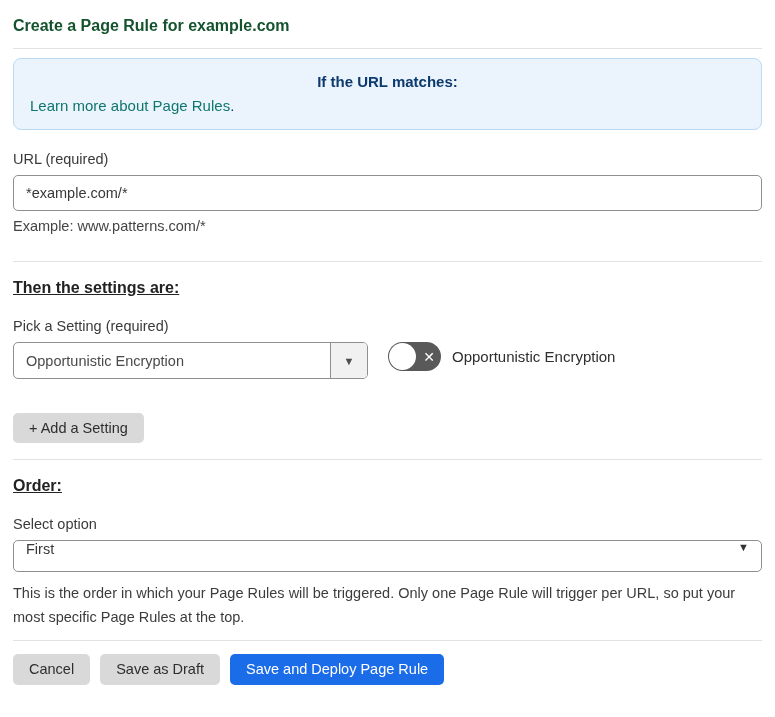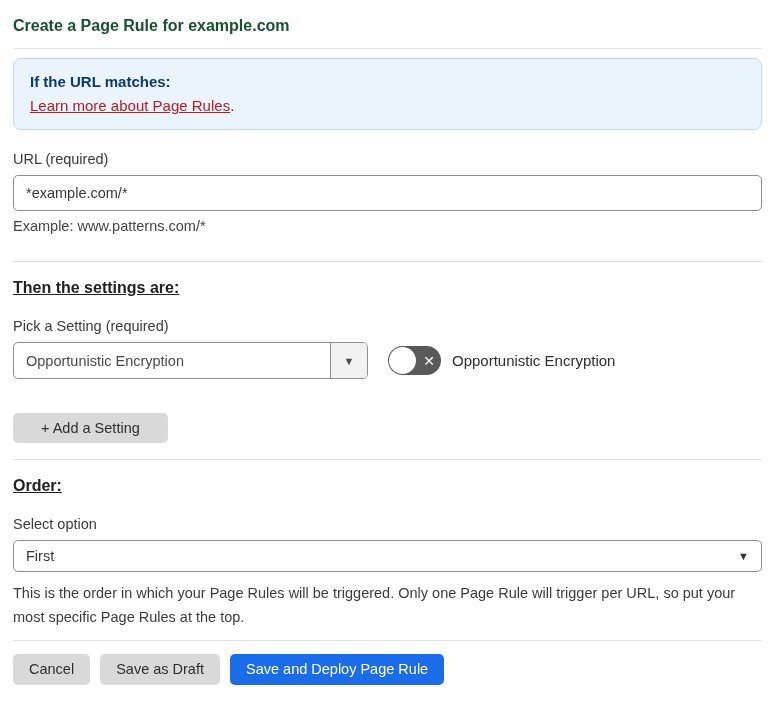--- a/index.html
+++ b/index.html
@@ -30,24 +30,23 @@
   .info-box {
     margin-top: 9px;
     background: #ebf4fd;
     border: 1px solid #b9d9f4;
     border-radius: 8px;
     padding: 11px 16px;
     color: #0d3a6e;
     font-size: 15px;
     line-height: 24px;
   }
-  .info-box .info-heading { font-weight: 700; }
+  .info-box .info-heading { font-weight: 700; text-align: center; }
   .info-link {
-    color: #b91c1c;
-    text-decoration: underline;
+    color: #0f766e;
     cursor: pointer;
   }
 
   
   .field-label {
     margin-top: 21px;
     font-size: 14.5px;
     color: #3a3a3a;
   }
   .text-input {
@@ -74,21 +73,21 @@
     margin-top: 17px;
     font-size: 16px;
     font-weight: 700;
     color: #222222;
     text-decoration: underline;
   }
 
   .picker-row {
     margin-top: 8px;
     display: flex;
-    align-items: center;
+    align-items: flex-start;
   }
   .dropdown {
     width: 355px;
     height: 37px;
     border: 1px solid #8f8f8f;
     border-radius: 5px;
     background: #ffffff;
     display: flex;
     align-items: stretch;
     overflow: hidden;
@@ -160,35 +159,35 @@
     font-family: "Liberation Sans", "DejaVu Sans", sans-serif;
     cursor: pointer;
     line-height: 1;
   }
   .btn-gray {
     background: #d9d9d9;
     color: #2e2e2e;
   }
   .add-setting-btn {
     margin-top: 34px;
-    padding: 0 28px;
+    padding: 0 16px;
     height: 30px;
   }
 
   .divider-order { margin-top: 16px; }
 
   .select {
     margin-top: 8px;
     width: 100%;
     height: 32px;
     border: 1px solid #8f8f8f;
     border-radius: 5px;
     background: #ffffff;
     display: flex;
-    align-items: center;
+    align-items: flex-start;
     padding: 0 12px;
     cursor: pointer;
   }
   .select-value {
     flex: 1;
     font-size: 14.5px;
     color: #383838;
   }
   .select-arrow {
     color: #333333;

